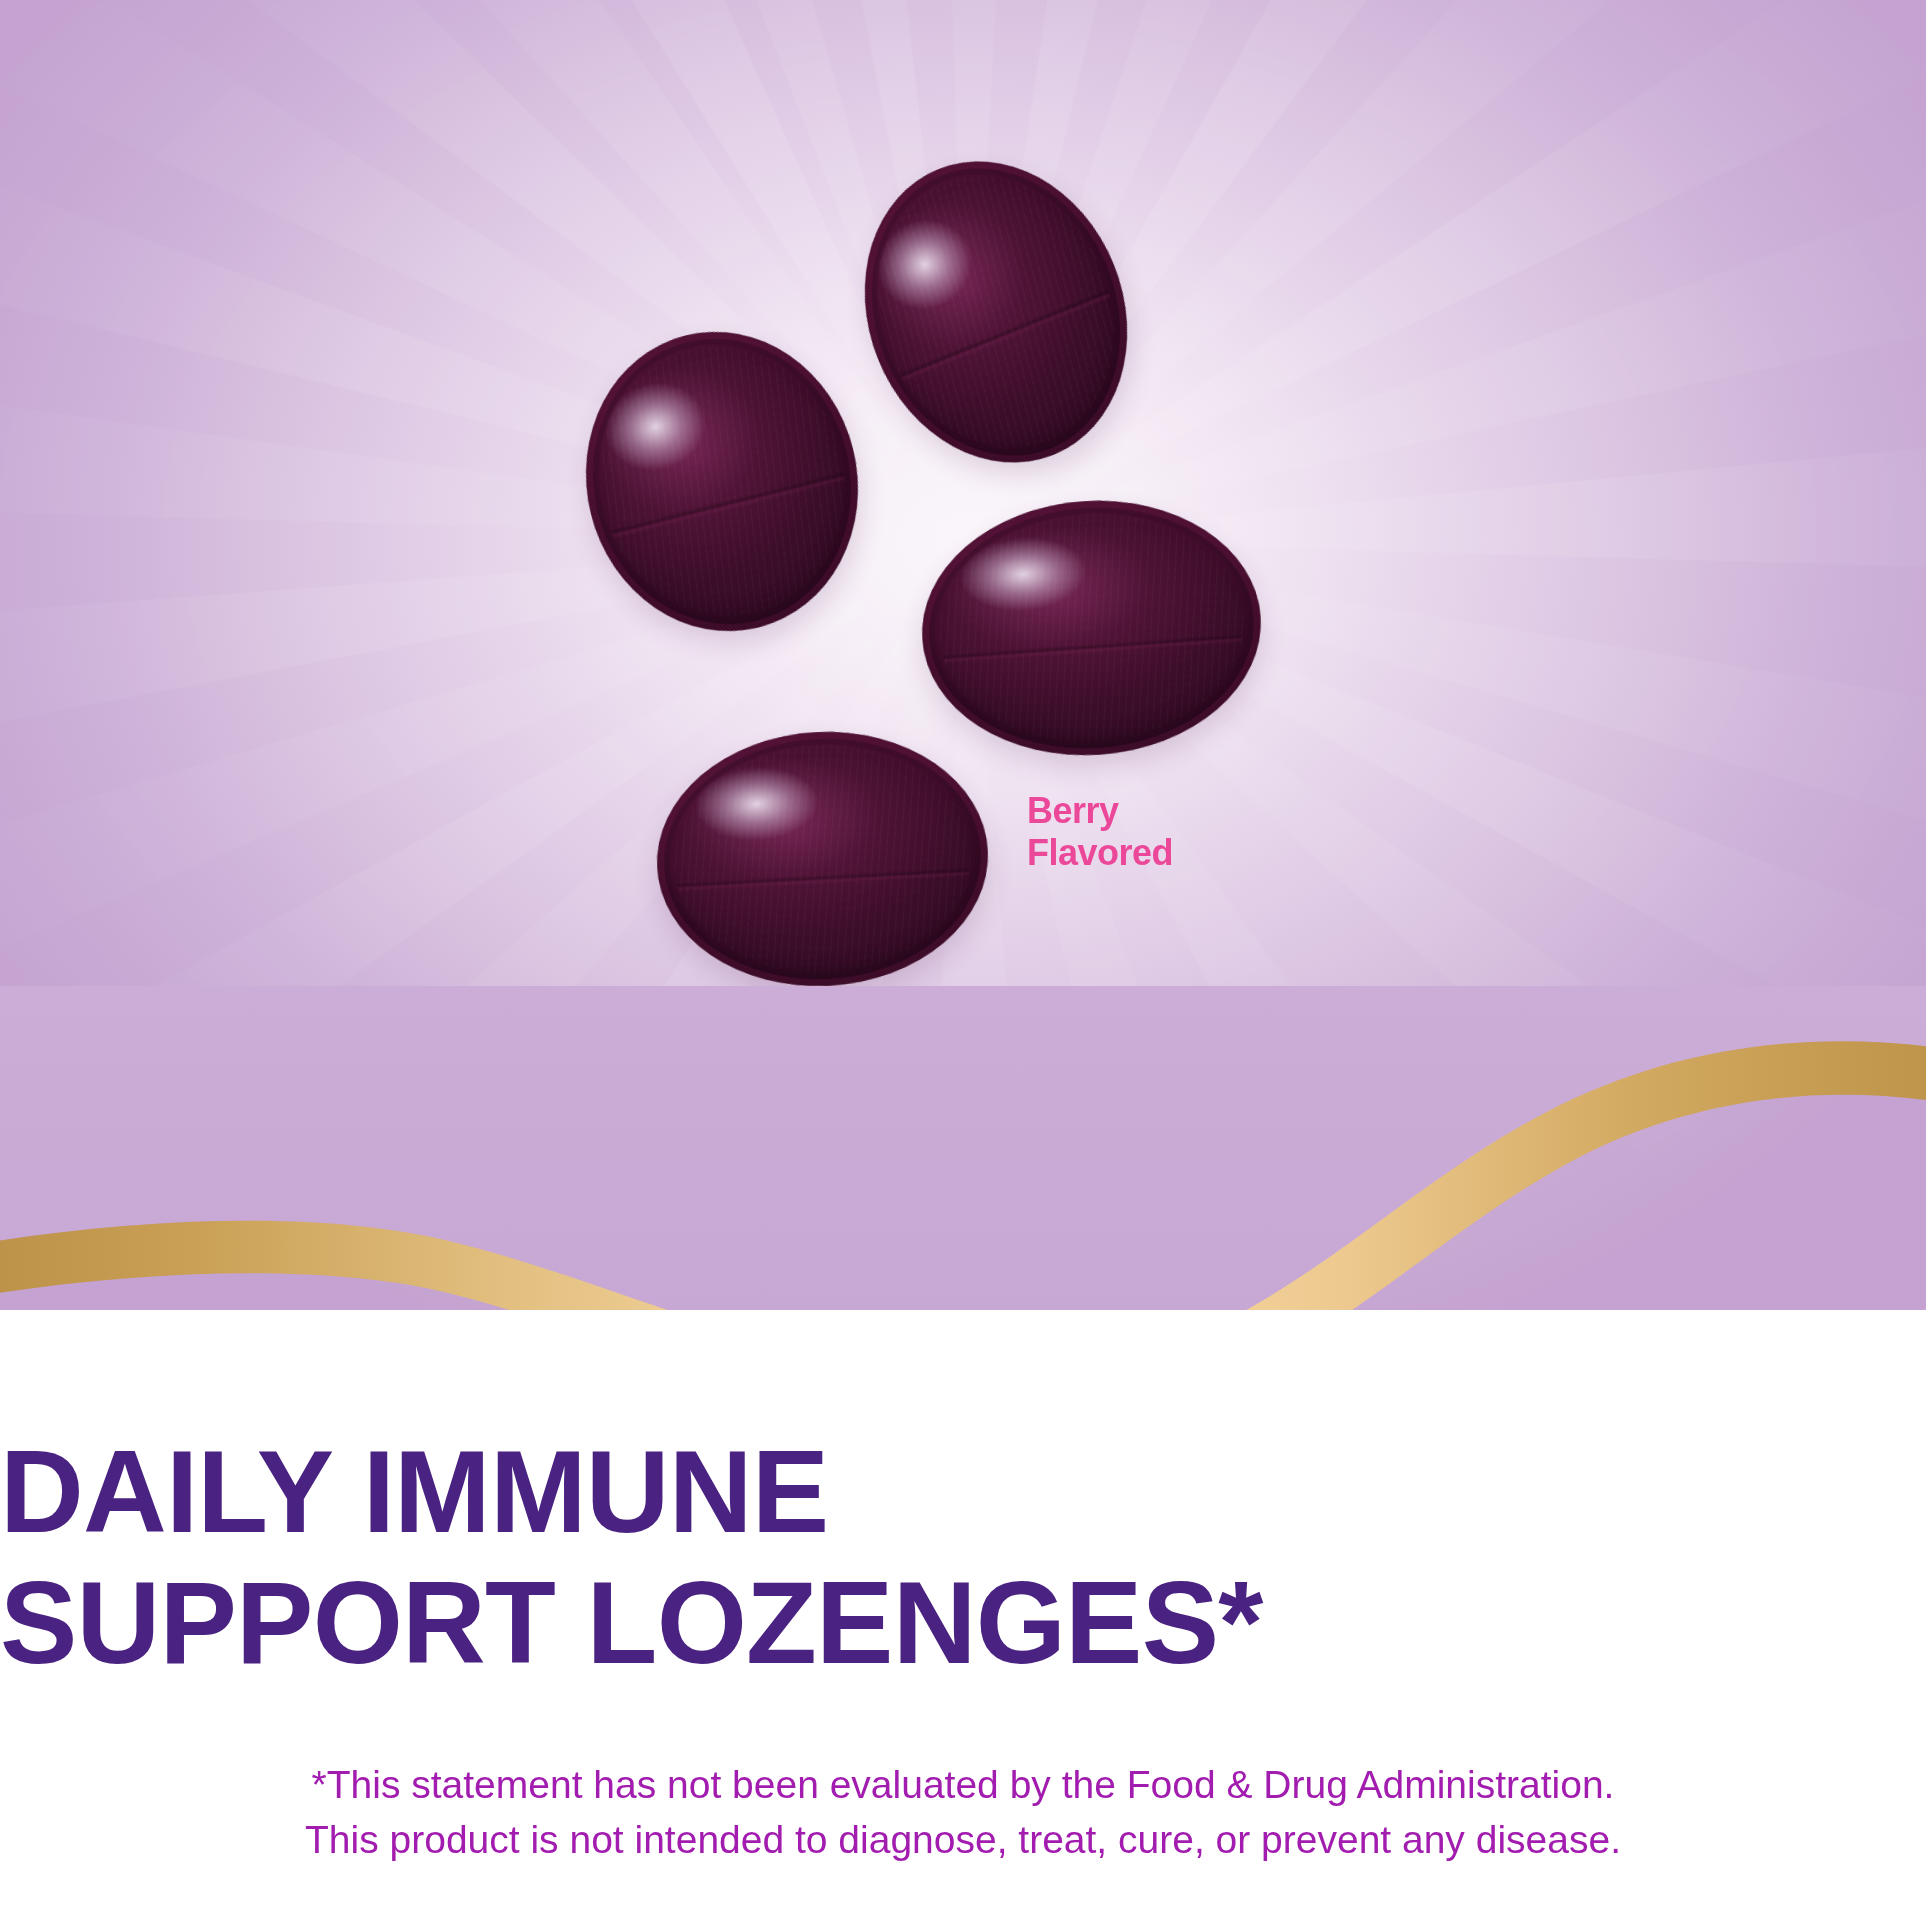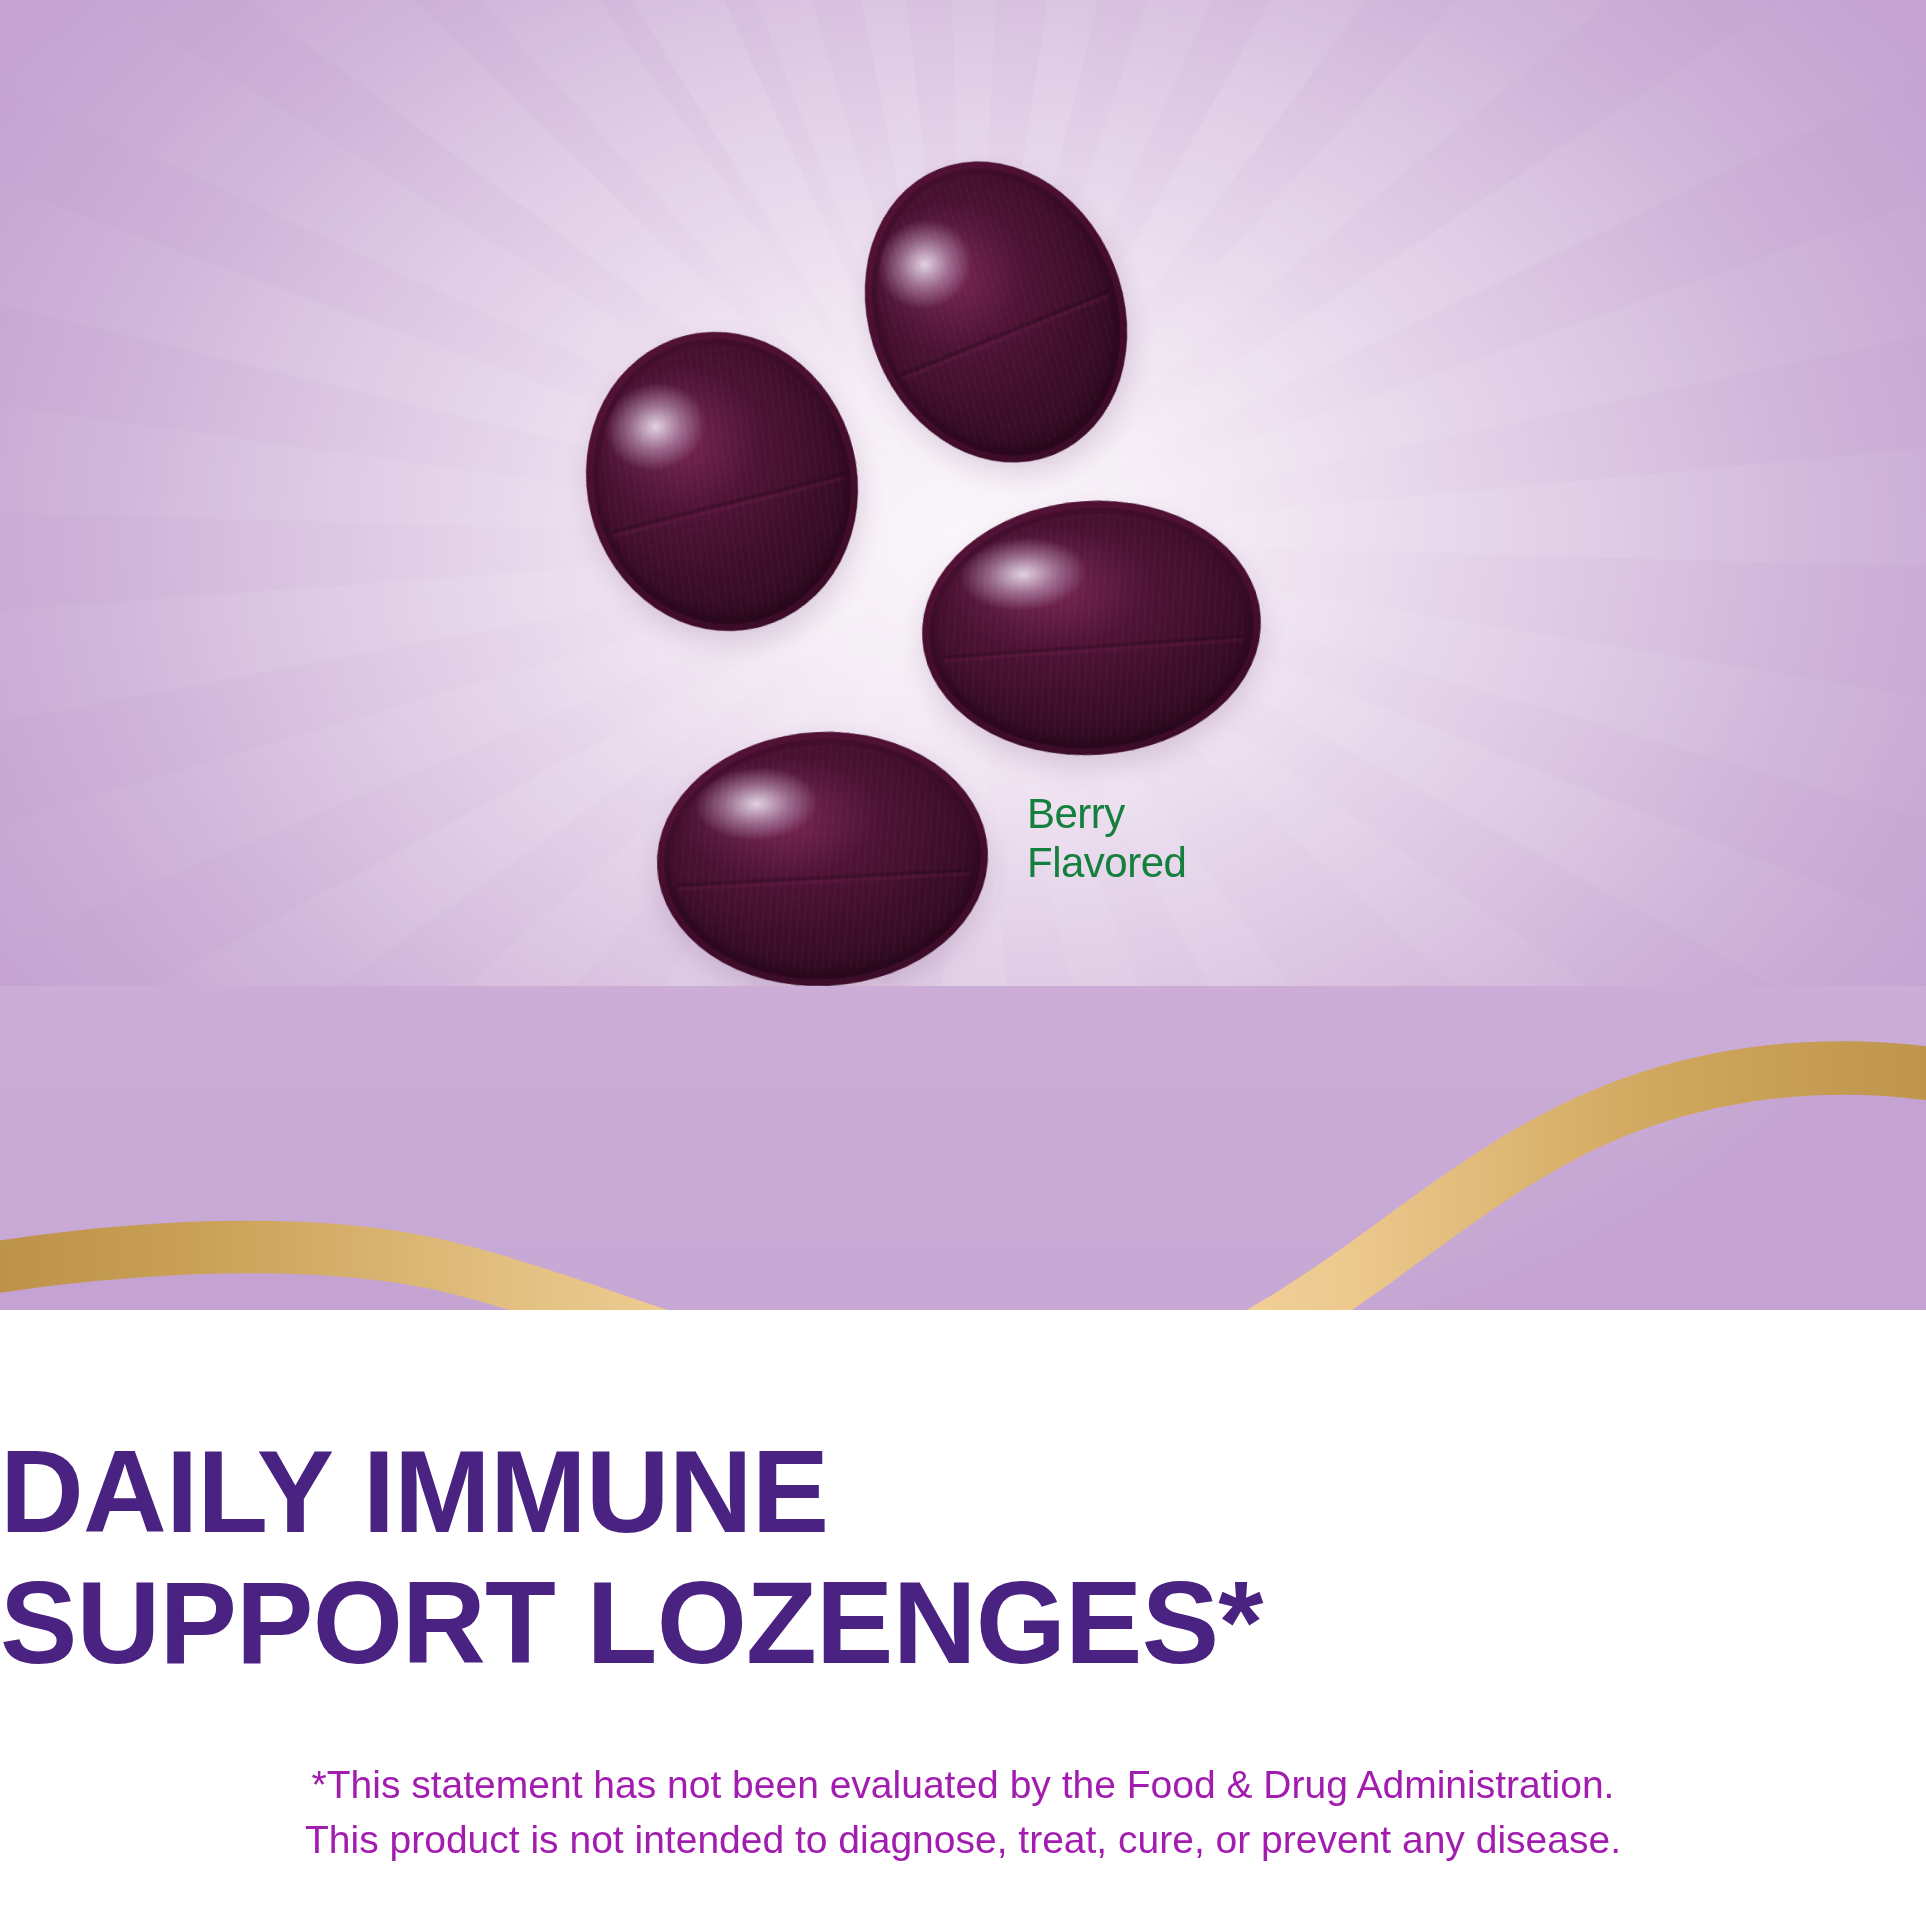--- a/index.html
+++ b/index.html
@@ -121,25 +121,25 @@
       inset 0 0 0 7px rgba(128,26,82,.26),
       inset 0 0 0 12.3px rgba(48,10,32,.30);
     pointer-events: none;
   }
 
   
   .flavor {
     position: absolute;
     left: 1027px;
     top: 790px;
-    font-size: 42px;
-    font-weight: 400;
+    font-size: 36px;
+    font-weight: 700;
     line-height: 1.16;
     letter-spacing: -0.5px;
-    color: #15803d;
+    color: #ec4899;
     white-space: pre-line;
   }
 
   
   .wave {
     position: absolute;
     left: 0;
     top: 986px;
     width: 1926px;
     height: 370px;

